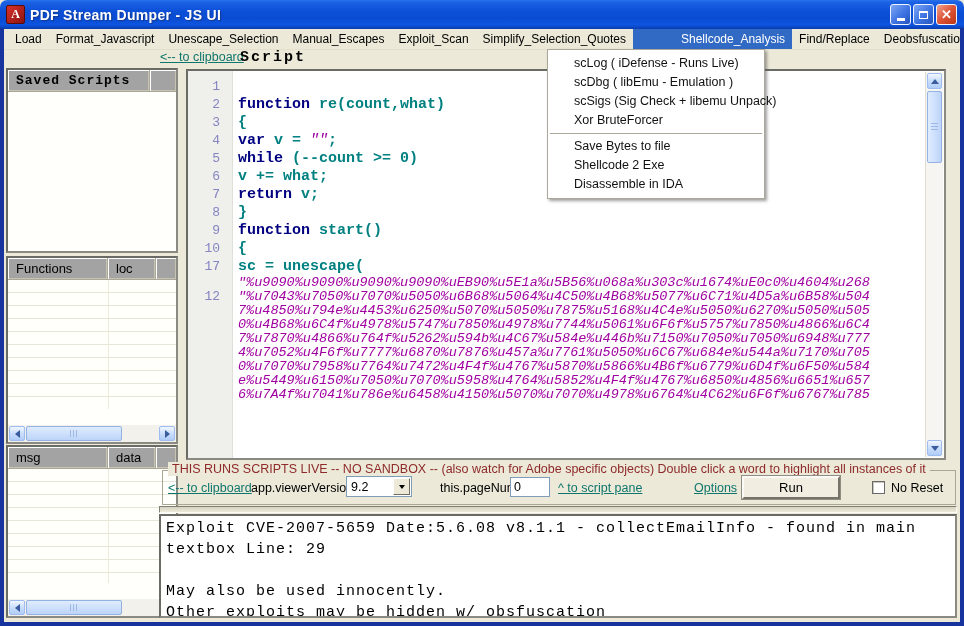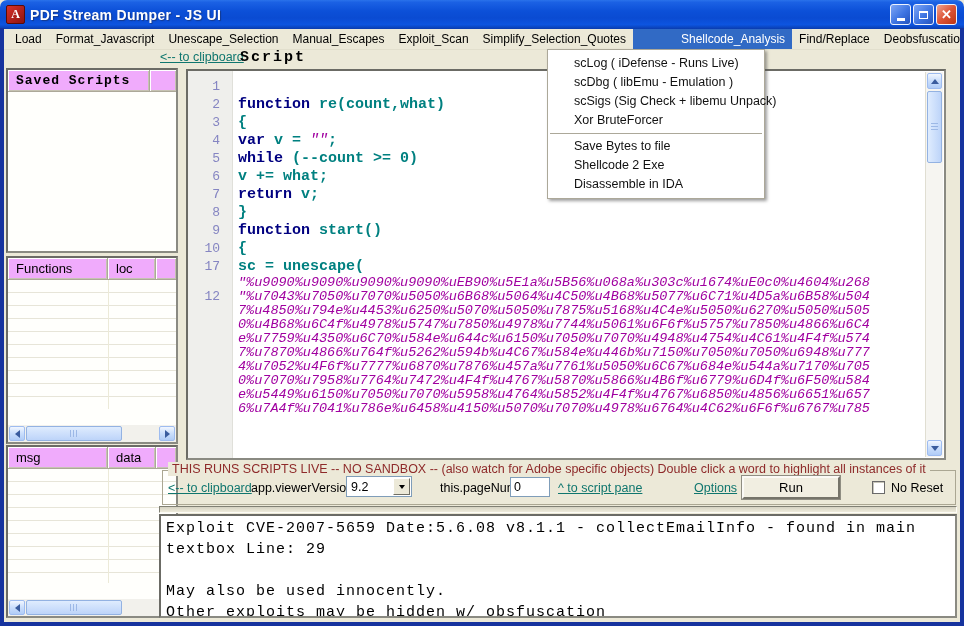--- a/index.html
+++ b/index.html
@@ -33,21 +33,21 @@
   .menu-item{padding:0 7px;line-height:20px;font-size:12px;cursor:default;white-space:nowrap;}
   .menu-item.active{background:#316ac5;color:#fff;padding-left:48px;}
   
   .dropdown{position:absolute;left:547px;top:49px;width:216px;background:#fff;
     border:1px solid #aca899;box-shadow:2px 2px 3px rgba(80,80,80,.55);padding:4px 0;z-index:50;}
   .dd-item{height:19px;line-height:19px;padding-left:26px;font-size:12.5px;color:#111;white-space:nowrap;}
   .dd-sep{border-top:1px solid #aca899;margin:3px 2px;}
   
   .panel{position:absolute;left:6px;width:172px;background:#fffffc;box-sizing:border-box;
     border:2px solid;border-color:#6b6b65 #8a8a82 #8a8a82 #6b6b65;}
-  .panel-header{height:22px;background:#f0abfc;display:flex;box-sizing:border-box;border-bottom:1px solid #aca899;}
+  .panel-header{height:22px;background:#a3a3a3;display:flex;box-sizing:border-box;border-bottom:1px solid #aca899;}
   .hcell{box-sizing:border-box;border-right:1px solid #aca899;box-shadow:inset 1px 1px 0 #fff, inset -1px -1px 0 #c6c3b2;
     padding:3px 0 0 8px;font-size:13px;white-space:nowrap;overflow:hidden;}
   .hstub{flex:1;box-shadow:inset 1px 1px 0 #fff, inset -1px -1px 0 #c6c3b2;}
   .saved-header{font-family:"Liberation Mono",monospace;font-weight:bold;font-size:13px;letter-spacing:1px;}
   .list-body{position:relative;background:#fffffc;}
   .grid-body{position:relative;background:
      repeating-linear-gradient(180deg,#fffffc 0 12px,#e7e5d8 12px 13px);}
   .colline{position:absolute;top:0;bottom:0;width:1px;background:#ecead8;}
   
   .hscroll{position:absolute;left:0;right:0;bottom:0;height:17px;background:#f2f1ec;display:block;}
@@ -219,21 +219,20 @@
         <div class="cl cl-r"><span class="ln">6</span><span class="ct"><span class="tk-id">v += what;</span></span></div>
         <div class="cl cl-r"><span class="ln">7</span><span class="ct"><span class="tk-kw">return</span><span class="tk-id"> v;</span></span></div>
         <div class="cl cl-r"><span class="ln">8</span><span class="ct"><span class="tk-id">}</span></span></div>
         <div class="cl cl-r"><span class="ln">9</span><span class="ct"><span class="tk-kw">function</span><span class="tk-id"> start()</span></span></div>
         <div class="cl cl-r"><span class="ln">10</span><span class="ct"><span class="tk-id">{</span></span></div>
         <div class="cl cl-r"><span class="ln">17</span><span class="ct"><span class="tk-id">sc = unescape(</span></span></div>
         <div class="cl cl-s"><span class="ln"></span><span class="ct"><span class="tk-str">"%u9090%u9090%u9090%u9090%uEB90%u5E1a%u5B56%u068a%u303c%u1674%uE0c0%u4604%u268</span></span></div>
         <div class="cl cl-s"><span class="ln">12</span><span class="ct"><span class="tk-str">"%u7043%u7050%u7070%u5050%u6B68%u5064%u4C50%u4B68%u5077%u6C71%u4D5a%u6B58%u504</span></span></div>
         <div class="cl cl-s"><span class="ln"></span><span class="ct"><span class="tk-str">7%u4850%u794e%u4453%u6250%u5070%u5050%u7875%u5168%u4C4e%u5050%u6270%u5050%u505</span></span></div>
         <div class="cl cl-s"><span class="ln"></span><span class="ct"><span class="tk-str">0%u4B68%u6C4f%u4978%u5747%u7850%u4978%u7744%u5061%u6F6f%u5757%u7850%u4866%u6C4</span></span></div>
-        <div class="cl cl-s"><span class="ln"></span><span class="ct"><span class="tk-str">e%u7759%u4350%u6C70%u584e%u644c%u6150%u7050%u7070%u4948%u4754%u4C61%u4F4f%u574</span></span></div>
         <div class="cl cl-s"><span class="ln"></span><span class="ct"><span class="tk-str">7%u7870%u4866%u764f%u5262%u594b%u4C67%u584e%u446b%u7150%u7050%u7050%u6948%u777</span></span></div>
         <div class="cl cl-s"><span class="ln"></span><span class="ct"><span class="tk-str">4%u7052%u4F6f%u7777%u6870%u7876%u457a%u7761%u5050%u6C67%u684e%u544a%u7170%u705</span></span></div>
         <div class="cl cl-s"><span class="ln"></span><span class="ct"><span class="tk-str">0%u7070%u7958%u7764%u7472%u4F4f%u4767%u5870%u5866%u4B6f%u6779%u6D4f%u6F50%u584</span></span></div>
         <div class="cl cl-s"><span class="ln"></span><span class="ct"><span class="tk-str">e%u5449%u6150%u7050%u7070%u5958%u4764%u5852%u4F4f%u4767%u6850%u4856%u6651%u657</span></span></div>
         <div class="cl cl-s"><span class="ln"></span><span class="ct"><span class="tk-str">6%u7A4f%u7041%u786e%u6458%u4150%u5070%u7070%u4978%u6764%u4C62%u6F6f%u6767%u785</span></span></div>
       </div>
     <div class="vscroll">
       <div class="vbtn vbtn-up">
           <span class="tri tri-up"></span>
         </div>

